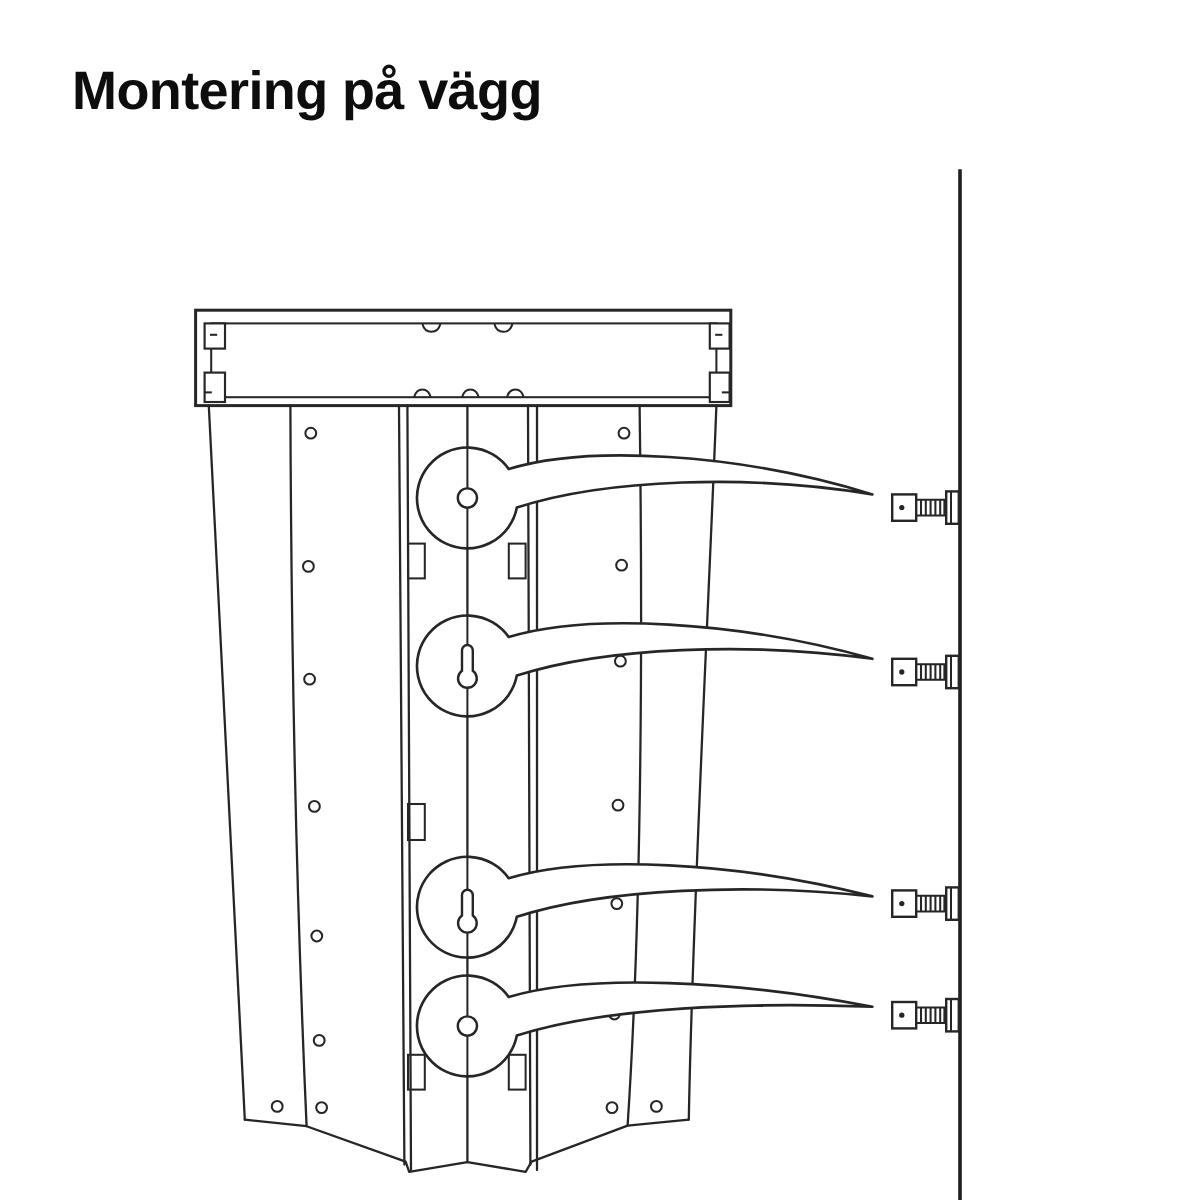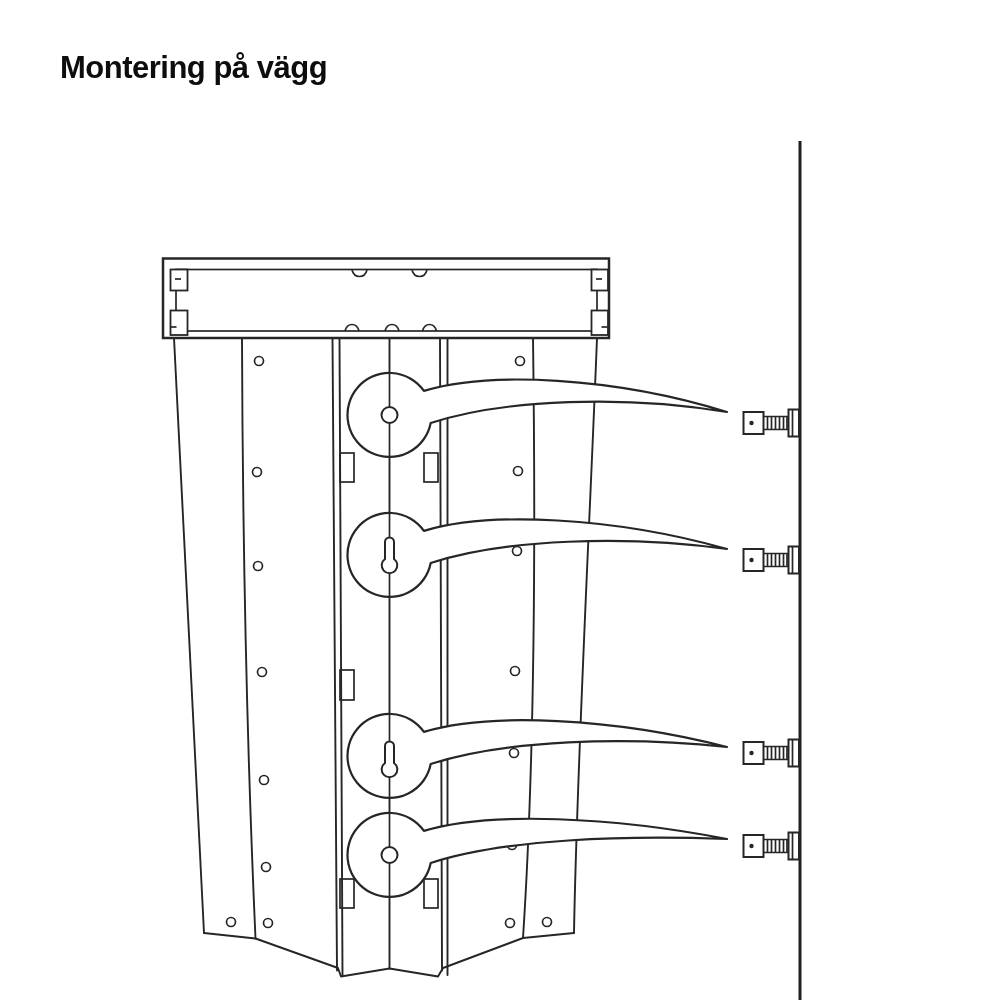--- a/index.html
+++ b/index.html
@@ -2,21 +2,21 @@
 <html><head>
 <meta charset="utf-8">
 <style>
   html,body{margin:0;padding:0;background:#ffffff;}
   .page{
     position:relative;width:1000px;height:1000px;background:#ffffff;
     font-family:"Liberation Sans", sans-serif;overflow:hidden;
   }
   .title{
     position:absolute;left:60px;top:50px;margin:0;
-    font-size:31px;font-weight:700;letter-spacing:-0.5px;color:#0d0d0d;
+    font-size:45px;font-weight:700;letter-spacing:-0.5px;color:#0d0d0d;
     font-family:"Liberation Sans", sans-serif;
   }
   svg{position:absolute;left:0;top:0;}
   .ln{fill:none;stroke:#262626;stroke-width:1.9;stroke-linecap:round;stroke-linejoin:round;}
   .thin{fill:none;stroke:#262626;stroke-width:1.7;}
   .boxouter{fill:none;stroke:#262626;stroke-width:2.5;}
   .wfill{fill:#ffffff;stroke:#262626;stroke-width:1.8;}
   .comet{fill:#ffffff;stroke:#262626;stroke-width:2.2;stroke-linejoin:round;}
   .hole{fill:#ffffff;stroke:#262626;stroke-width:2;}
   .screwpart{fill:#ffffff;stroke:#262626;stroke-width:2;}

